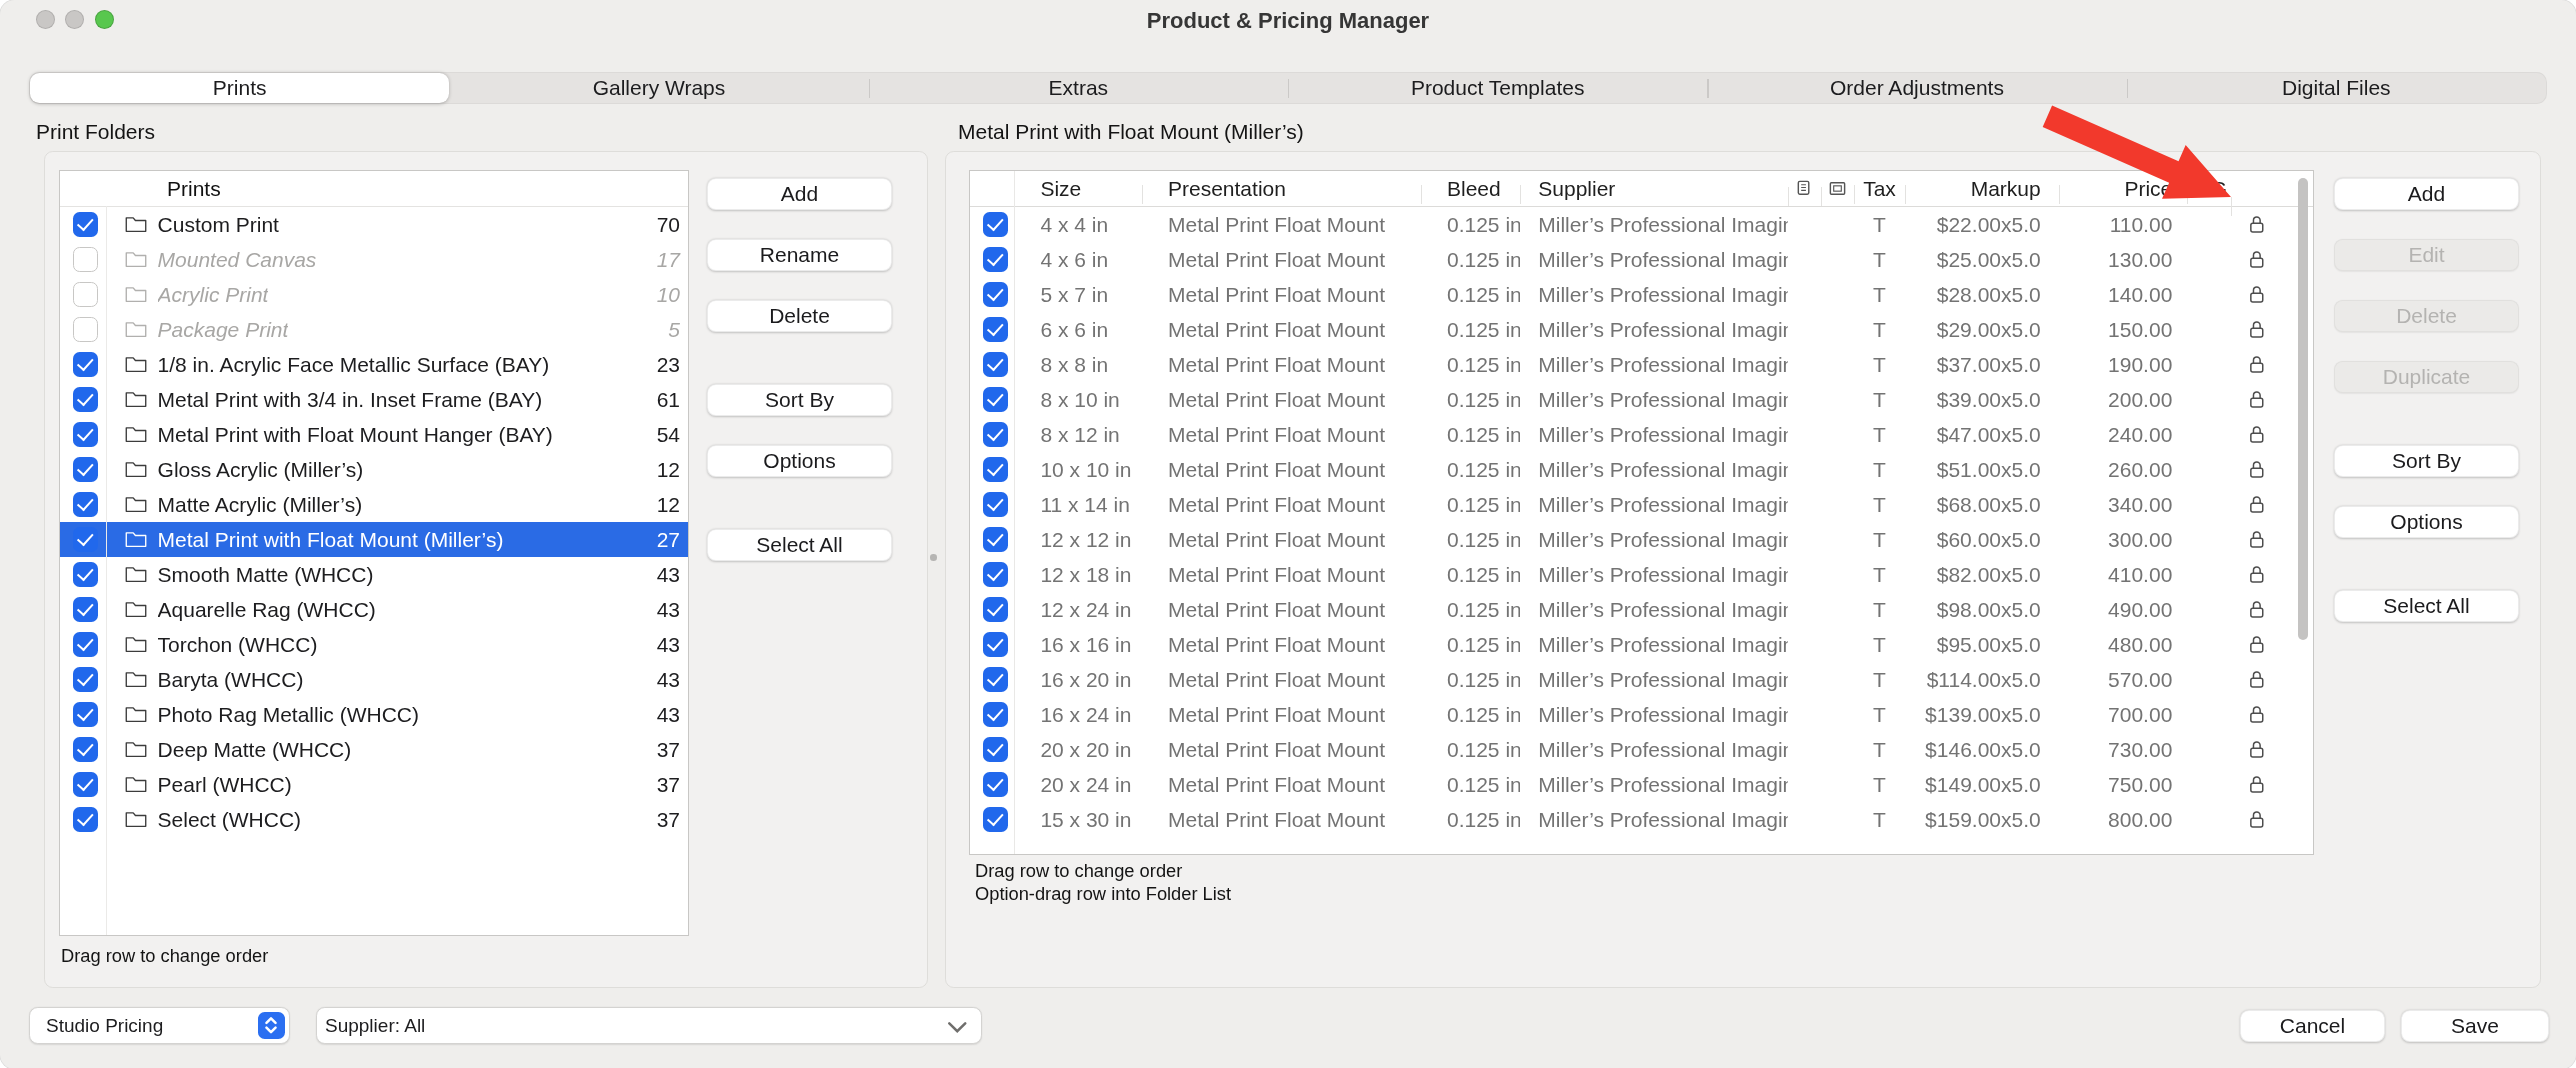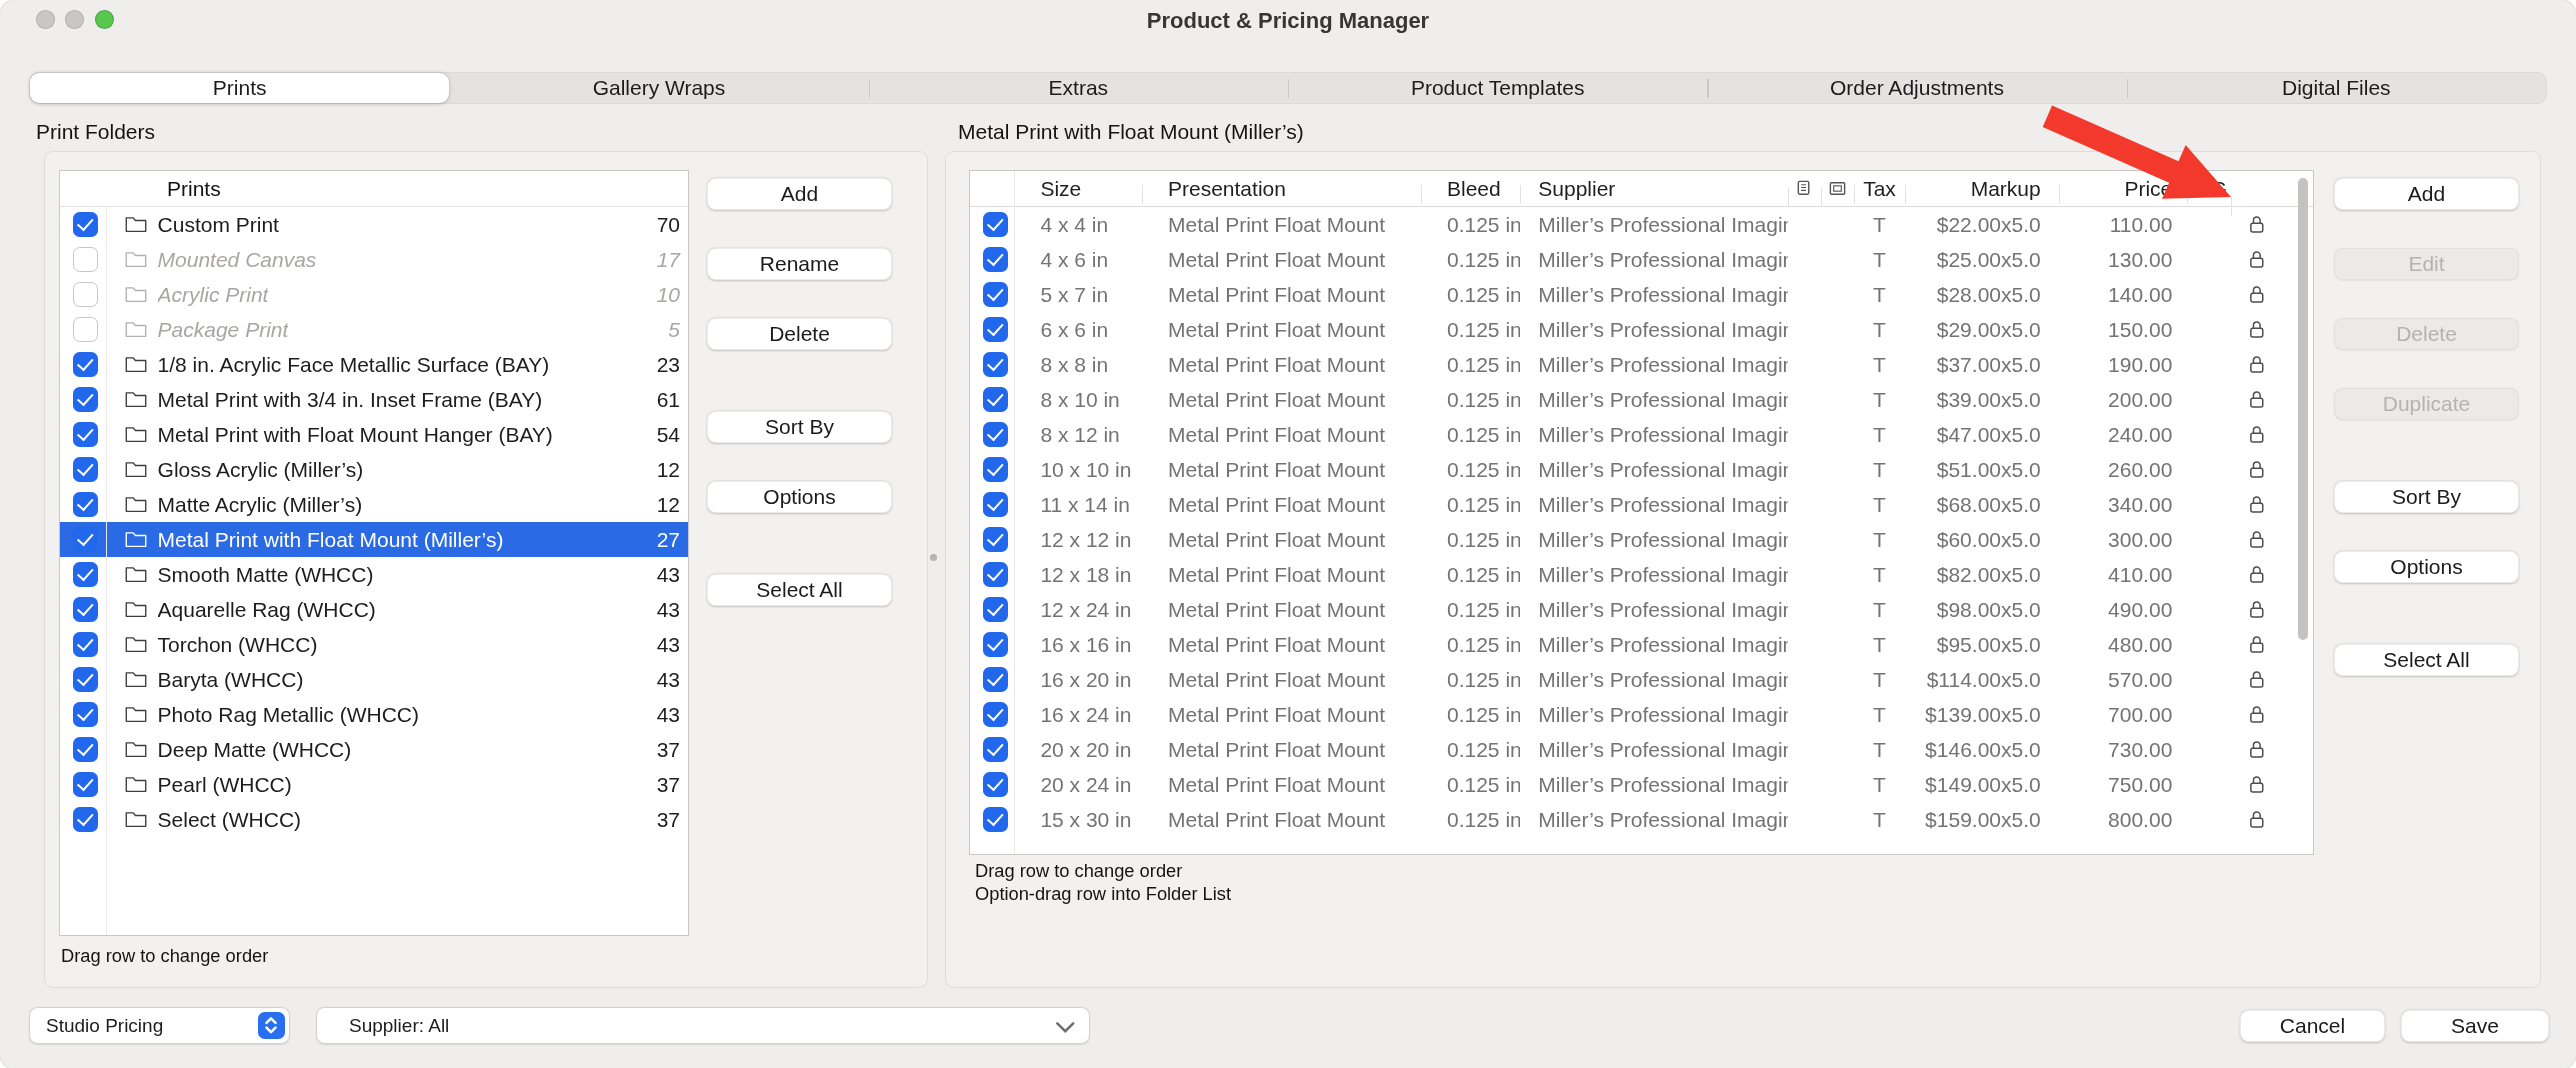--- a/index.html
+++ b/index.html
@@ -42,21 +42,21 @@
   .folder-row .count{margin-left:auto;margin-right:8px;}
   .folder-row.dimmed{color:#a8a7a5;font-style:italic;}
   .folder-row.dimmed .folder-ic{color:#b1b0ae;}
   .folder-row.selected{background:var(--selected-row,#2a6be5);color:#fff;}
   .folder-row.selected .folder-ic{color:#fff;}
   .list .vline{position:absolute;left:46px;top:35px;bottom:0;width:0.7px;background:#ebeae8;}
   
   .btn{height:32px;border-radius:8.8px;background:#fff;border:0.7px solid rgba(0,0,0,0.08);box-shadow:0 0.7px 2.2px rgba(0,0,0,0.20);
        display:flex;align-items:center;justify-content:center;font-size:21px;color:#1b1b1d;box-sizing:border-box;}
   .btn.disabled{background:#ebeae8;color:#b4b3b1;box-shadow:0 0.7px 1.5px rgba(0,0,0,0.06);border-color:rgba(0,0,0,0.04);}
-  .btn-col{position:absolute;width:185px;display:flex;flex-direction:column;gap:38px;justify-content:flex-end;}
+  .btn-col{position:absolute;width:185px;display:flex;flex-direction:column;gap:29px;justify-content:flex-end;}
   #left-buttons{left:707px;top:178px;}
   #right-buttons{left:2334px;top:178px;}
   .gap-before{margin-top:23px;}
   
   .ptable{position:absolute;left:969px;top:170px;width:1345px;height:685px;background:#fff;border:0.7px solid #c8c7c5;box-sizing:border-box;overflow:hidden;}
   .thead{height:35px;display:flex;align-items:center;border-bottom:0.7px solid #dcdbd9;font-size:21px;color:#1f1f1f;}
   .thead>div{position:relative;box-sizing:border-box;}
   .thead>div:not(:first-child)::before{content:"";position:absolute;left:0;top:8px;height:19px;width:0.7px;background:#e3e2e0;}
   .trow{height:35px;display:flex;align-items:center;font-size:21px;color:#737373;white-space:nowrap;}
   .trow>div{box-sizing:border-box;overflow:hidden;}
@@ -73,21 +73,21 @@
   .c-lock{width:51px;display:flex;align-items:center;justify-content:center;}
   .ptable .vline{position:absolute;left:44px;top:0;bottom:0;width:0.7px;background:#e9e8e6;}
   .vthumb{position:absolute;right:5.1px;top:7.3px;width:9.5px;height:462px;border-radius:5.1px;background:#c4c3c2;}
   
   .hint{position:absolute;font-size:18.3px;color:#141414;}
   #left-hint{left:61px;top:945px;}
   #right-hints{position:absolute;left:975px;top:859px;font-size:18.3px;color:#141414;line-height:23px;}
   
   .popup{position:absolute;height:37px;background:#fff;border:0.7px solid #d4d3d1;border-radius:8.8px;display:flex;align-items:center;font-size:19px;box-shadow:0 0.7px 1.5px rgba(0,0,0,0.10);box-sizing:border-box;}
   #pricing-popup{left:29px;top:1007px;width:261px;padding-left:16px;}
-  #supplier-popup{left:316px;top:1007px;width:774px;padding-left:32px;}
+  #supplier-popup{left:316px;top:1007px;width:666px;padding-left:8px;}
   .stepper{position:absolute;right:4.4px;top:4.4px;width:26.4px;height:26.4px;background:var(--accent,#2b6ff1);border-radius:6.6px;display:flex;align-items:center;justify-content:center;}
   .chev{position:absolute;right:13.2px;top:12.5px;display:flex;}
   #cancel-btn{position:absolute;left:2240px;top:1010px;width:145px;}
   #save-btn{position:absolute;left:2401px;top:1010px;width:148px;}
   
   #arrow{position:absolute;left:2018px;top:81px;z-index:60;}
 </style>
 </head>
 <body>
 

